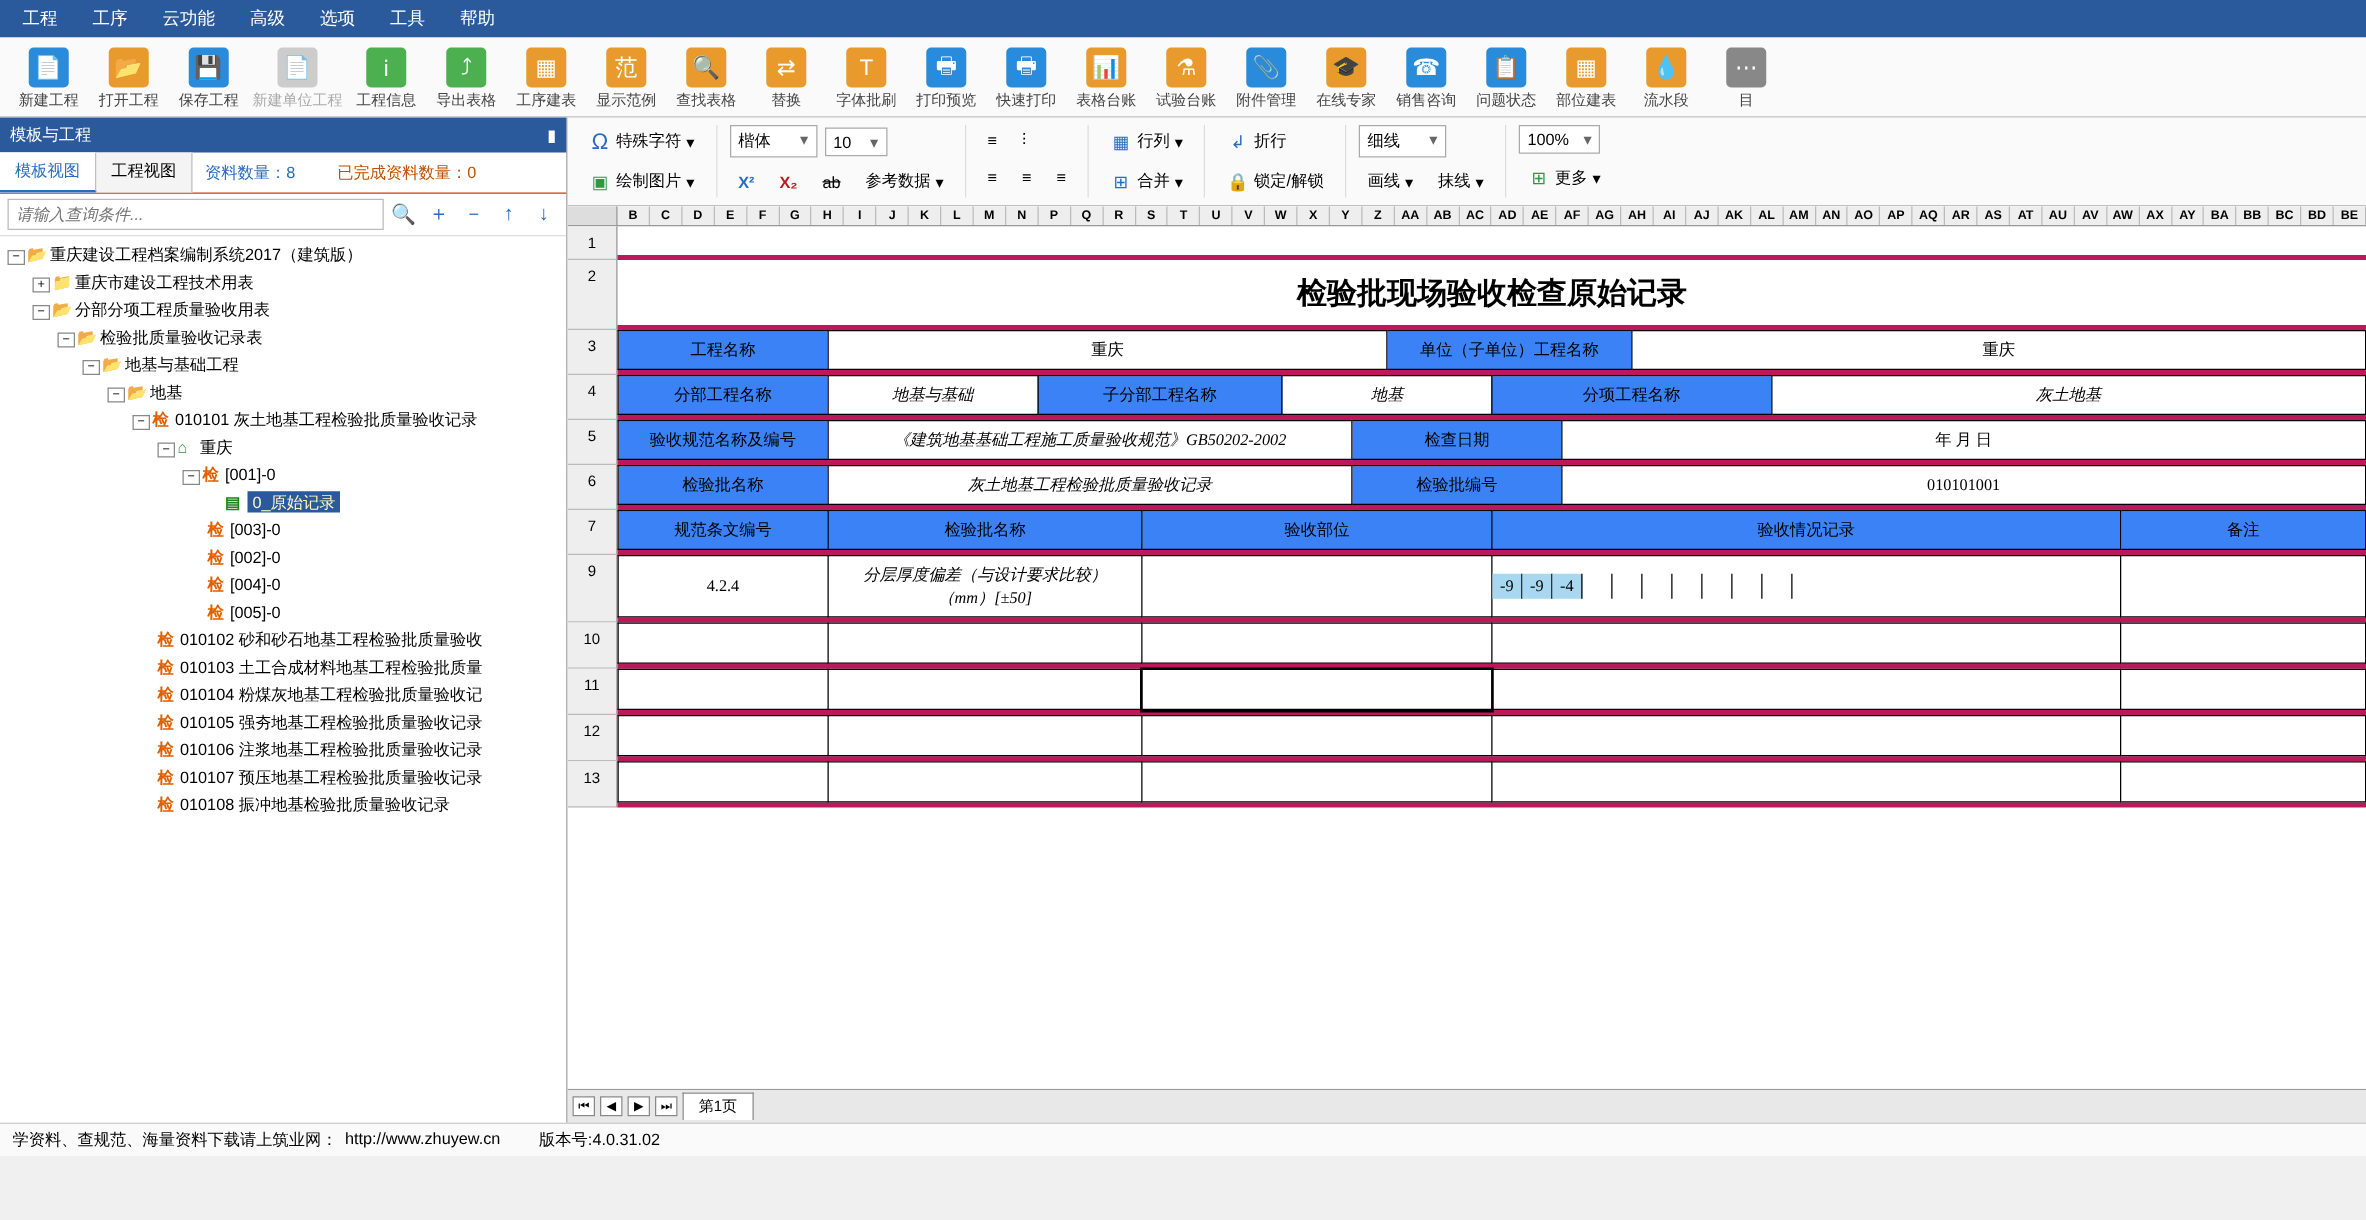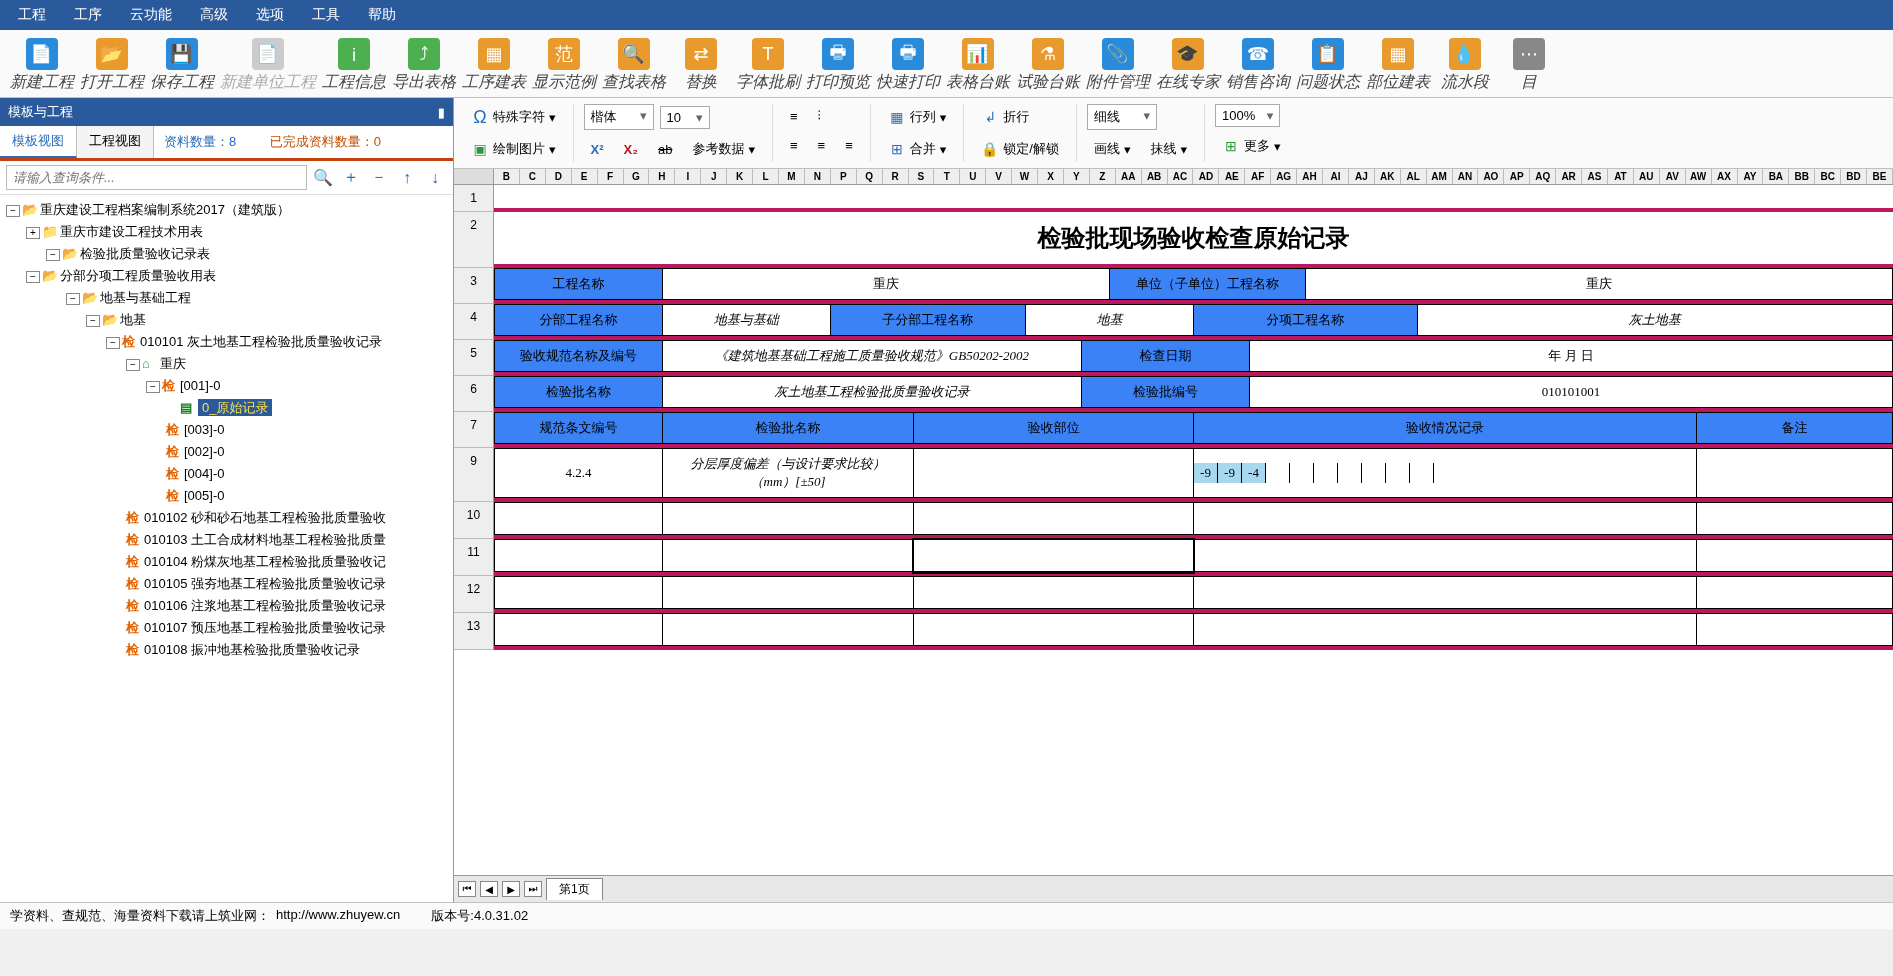--- a/index.html
+++ b/index.html
@@ -2,38 +2,38 @@
 <html><head>
 <meta charset="utf-8">
 <style>
 * { box-sizing: border-box; margin: 0; padding: 0; }
 body { font-family: "Microsoft YaHei", SimSun, sans-serif; font-size: 13px; overflow: hidden; background: #f0f0f0; }
 .menubar { background: #2a5a9b; color: #fff; display: flex; gap: 28px; padding: 6px 18px; font-size: 14px; }
 .menubar span { cursor: pointer; }
 .toolbar { background: #fafafa; border-bottom: 1px solid #c0c0c0; display: flex; padding: 8px 10px 4px; gap: 6px; flex-wrap: nowrap; }
 .tb-item { display: flex; flex-direction: column; align-items: center; gap: 2px; min-width: 58px; cursor: pointer; }
 .tb-item .ico { width: 32px; height: 32px; border-radius: 4px; display: flex; align-items: center; justify-content: center; font-size: 18px; color: #fff; }
-.tb-item .lbl { font-size: 16px; color: #444; white-space: nowrap; font-style: italic; }
+.tb-item .lbl { font-size: 12px; color: #444; white-space: nowrap; }
 .tb-item.disabled .lbl { color: #aaa; }
 .main { display: flex; height: calc(100vh - 172px); }
 .sidepanel { width: 454px; border-right: 1px solid #999; display: flex; flex-direction: column; background: #fff; }
 .side-title { background: #2a5a9b; color: #fff; padding: 5px 8px; font-size: 13px; display: flex; justify-content: space-between; align-items: center; }
 .side-tabs { display: flex; border-bottom: 1px solid #c0c0c0; background: #f4f4f4; font-size: 13px; }
 .side-tab { padding: 6px 12px; border-right: 1px solid #c0c0c0; cursor: pointer; }
 .side-tab.active { background: #fff; color: #2a6dbb; border-bottom: 2px solid #2a6dbb; }
 .side-info { padding: 6px 10px; color: #2a6dbb; font-size: 13px; }
 .side-info .done { color: #c05000; margin-left: 30px; }
 .side-search { display: flex; align-items: center; gap: 4px; padding: 4px 6px; border-bottom: 1px solid #ddd; }
 .side-search input { flex: 1; border: 1px solid #bbb; padding: 4px 6px; font-size: 13px; font-style: italic; color: #999; }
 .side-search .sbtn { width: 24px; height: 24px; display: flex; align-items: center; justify-content: center; cursor: pointer; color: #2a6dbb; font-size: 16px; }
 .tree { flex: 1; overflow: auto; padding: 4px 2px 4px 2px; font-size: 13px; }
 .tree-node { white-space: nowrap; padding: 2px 0; }
 .tree-node .ep { display: inline-block; width: 14px; text-align: center; border: 1px solid #888; font-size: 10px; line-height: 10px; margin-right: 2px; cursor: pointer; background: #fff; }
 .tree-node .fi { display: inline-block; width: 16px; margin-right: 2px; }
-.tree-node.sel > .nl { background: #2a5a9b; color: #fde047; padding: 1px 4px; }
+.tree-node.sel > .nl { background: #2a5a9b; color: #fef9c3; padding: 1px 4px; }
 .fi-folder-o { color: #e89a2c; }
 .fi-folder-c { color: #e89a2c; }
 .fi-home { color: #2c9b3c; }
 .fi-check { color: #e06000; font-weight: bold; }
 .fi-xls { color: #188618; font-weight: bold; }
 .content { flex: 1; display: flex; flex-direction: column; overflow: hidden; }
 .ribbon { background: #fafafa; border-bottom: 1px solid #c0c0c0; padding: 6px 10px; display: flex; gap: 10px; flex-wrap: wrap; }
 .r-group { display: flex; flex-direction: column; gap: 6px; border-right: 1px solid #ddd; padding-right: 10px; }
 .r-row { display: flex; gap: 6px; align-items: center; }
 .r-btn { display: flex; align-items: center; gap: 4px; padding: 3px 6px; cursor: pointer; font-size: 13px; border: 1px solid transparent; border-radius: 2px; }
@@ -164,43 +164,43 @@
       <div class="lbl">目</div>
     </div>
   </div>
 
 <div class="main">
   <div class="sidepanel">
     <div class="side-title">
       <span>模板与工程</span>
       <span>▮</span>
     </div>
-    <div style="display:flex;align-items:center;border-bottom:3px solid #c2410c">
+    <div style="display:flex;align-items:center;border-bottom:1px solid #c2410c">
       <div class="side-tabs" style="border-bottom:none">
         <div class="side-tab active">模板视图</div>
         <div class="side-tab">工程视图</div>
       </div>
       <div class="side-info">
         <span>资料数量：</span><span>8</span>
         <span class="done"><span>已完成资料数量：</span><span>0</span></span>
       </div>
     </div>
     <div class="side-search">
       <input placeholder="请输入查询条件..." style="">
       <span class="sbtn">🔍</span>
       <span class="sbtn">＋</span>
       <span class="sbtn">－</span>
       <span class="sbtn">↑</span>
       <span class="sbtn">↓</span>
     </div>
     <div class="tree">
       <div class="tree-node" style="padding-left:4px"><span class="ep">−</span><span class="fi fi-folder-o">📂</span><span class="nl">重庆建设工程档案编制系统2017（建筑版）</span></div>
       <div class="tree-node" style="padding-left:24px"><span class="ep">+</span><span class="fi fi-folder-c">📁</span><span class="nl">重庆市建设工程技术用表</span></div>
+      <div class="tree-node" style="padding-left:24px"><span class="ep">−</span><span class="fi fi-folder-o">📂</span><span class="nl">分部分项工程质量验收用表</span></div>
       <div class="tree-node" style="padding-left:44px"><span class="ep">−</span><span class="fi fi-folder-o">📂</span><span class="nl">检验批质量验收记录表</span></div>
-      <div class="tree-node" style="padding-left:24px"><span class="ep">−</span><span class="fi fi-folder-o">📂</span><span class="nl">分部分项工程质量验收用表</span></div>
       <div class="tree-node" style="padding-left:64px"><span class="ep">−</span><span class="fi fi-folder-o">📂</span><span class="nl">地基与基础工程</span></div>
       <div class="tree-node" style="padding-left:84px"><span class="ep">−</span><span class="fi fi-folder-o">📂</span><span class="nl">地基</span></div>
       <div class="tree-node" style="padding-left:104px"><span class="ep">−</span><span class="fi fi-check">检</span><span class="nl">010101 灰土地基工程检验批质量验收记录</span></div>
       <div class="tree-node" style="padding-left:124px"><span class="ep">−</span><span class="fi fi-home">⌂</span><span class="nl">重庆</span></div>
       <div class="tree-node" style="padding-left:144px"><span class="ep">−</span><span class="fi fi-check">检</span><span class="nl">[001]-0</span></div>
       <div class="tree-node sel" style="padding-left:178px"><span class="fi fi-xls">▤</span><span class="nl">0_原始记录</span></div>
       <div class="tree-node" style="padding-left:164px"><span class="fi fi-check">检</span><span class="nl">[003]-0</span></div>
       <div class="tree-node" style="padding-left:164px"><span class="fi fi-check">检</span><span class="nl">[002]-0</span></div>
       <div class="tree-node" style="padding-left:164px"><span class="fi fi-check">检</span><span class="nl">[004]-0</span></div>
       <div class="tree-node" style="padding-left:164px"><span class="fi fi-check">检</span><span class="nl">[005]-0</span></div>

